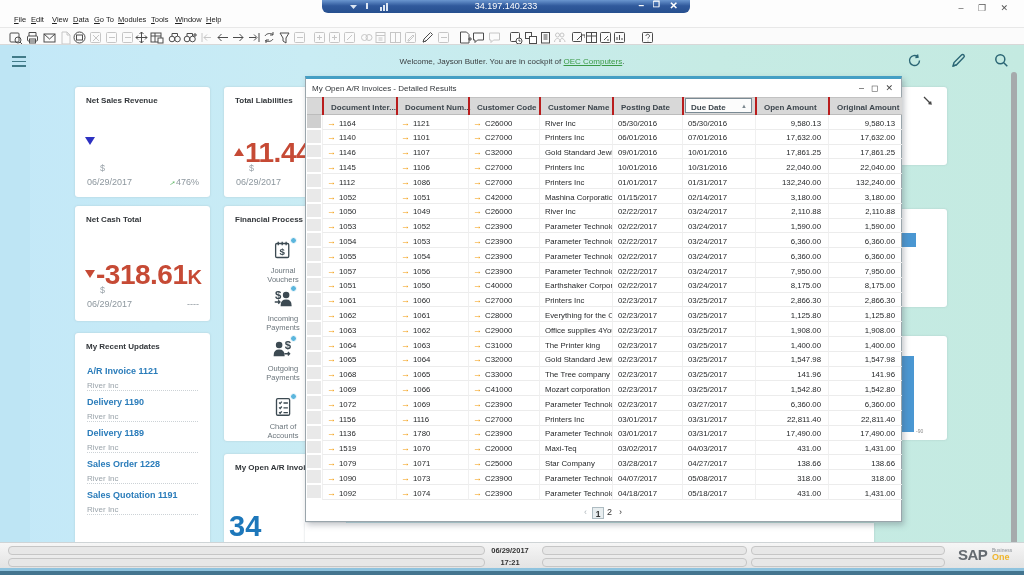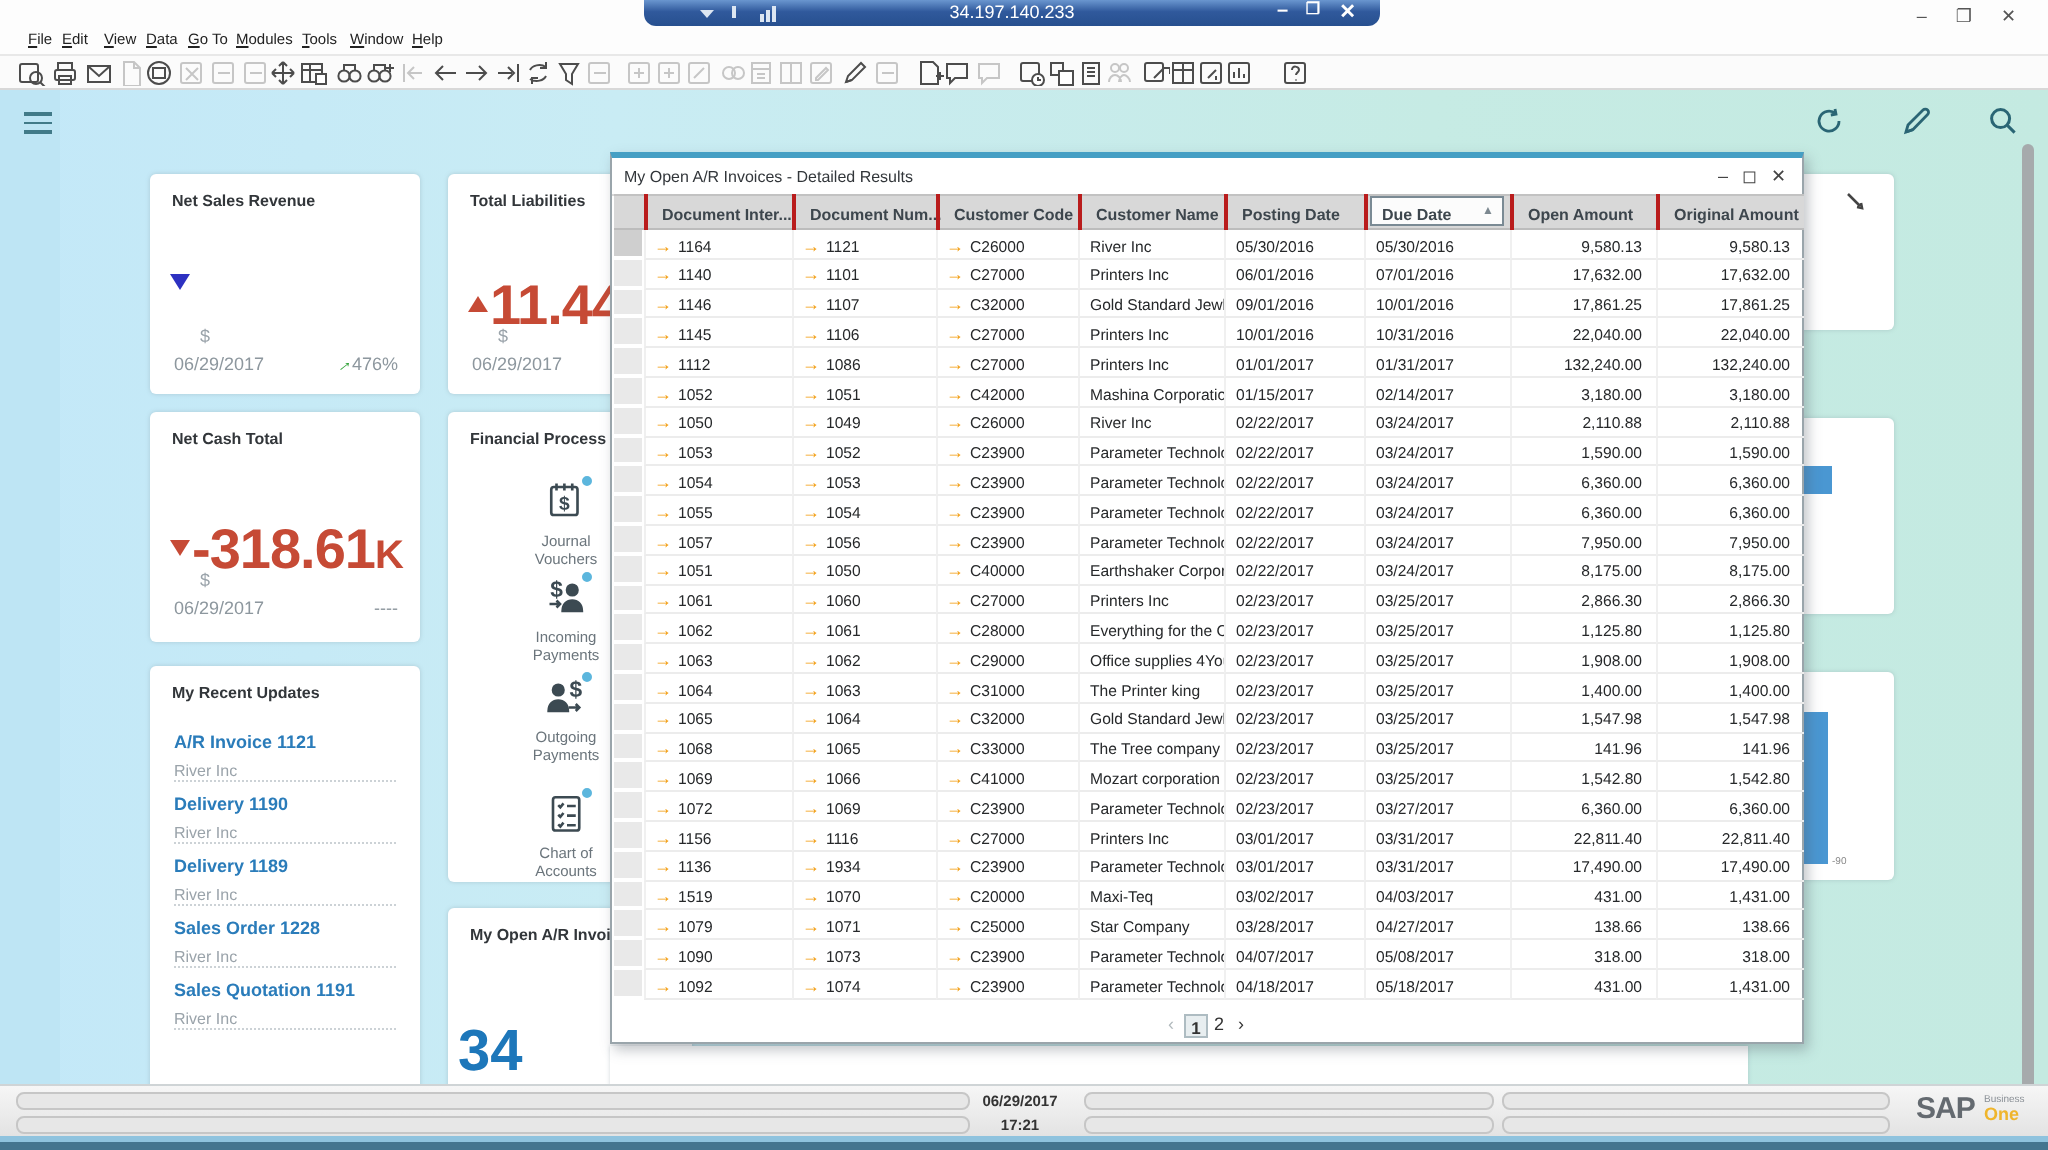--- a/index.html
+++ b/index.html
@@ -283,20 +283,21 @@
       </svg></div>
   </div>
 
 <div class="abs" id="content">
   <div class="abs" id="leftstrip"></div>
   <div class="abs" id="burger">
       <div></div>
       <div></div>
       <div></div>
     </div>
+  <div class="abs" id="welcome">Welcome, Jayson Butler. You are in cockpit of <a>OEC Computers</a>.</div>
 
   <svg class="hicon" style="left:907px;" width="15" height="15" viewBox="0 0 15 15" fill="none" stroke="#2a6574" stroke-width="1.4">
       <path d="M12.5 7.5a5 5 0 1 1-1.7-3.7M10.5 1.5l.5 2.6-2.6.4"></path>
     </svg>
   <svg class="hicon" style="left:951px;" width="15" height="15" viewBox="0 0 15 15" fill="none" stroke="#2a6574" stroke-width="1.4">
       <path d="M2 13l1-3.5L10.5 2a1.6 1.6 0 0 1 2.3 2.3L5.5 11.8z"></path>
       <path d="M2 13l3.5-1.2"></path>
     </svg>
   <svg class="hicon" style="left:994px;" width="15" height="15" viewBox="0 0 15 15" fill="none" stroke="#2a6574" stroke-width="1.5">
       <circle cx="6.3" cy="6.3" r="4.5"></circle>
@@ -1014,21 +1015,21 @@
     <div class="td tdr" style="left:522px;top:332.0px;width:74px;height:14.8px;">
       <span>22,811.40</span>
     </div>
 <div class="rh" style="left:1px;top:346.8px;width:14px;height:13.8px;"></div>
 <div class="td" style="left:16px;top:346.8px;width:74px;height:14.8px;">
       <span class="ar">→</span>
       <span>1136</span>
     </div>
     <div class="td" style="left:90px;top:346.8px;width:72px;height:14.8px;">
       <span class="ar">→</span>
-      <span>1934</span>
+      <span>1780</span>
     </div>
     <div class="td" style="left:162px;top:346.8px;width:71px;height:14.8px;">
       <span class="ar">→</span>
       <span>C23900</span>
     </div>
     <div class="td" style="left:233px;top:346.8px;width:73px;height:14.8px;">
       <span>Parameter Technoloģ</span>
     </div>
     <div class="td" style="left:306px;top:346.8px;width:70px;height:14.8px;">
       <span>03/01/2017</span>

